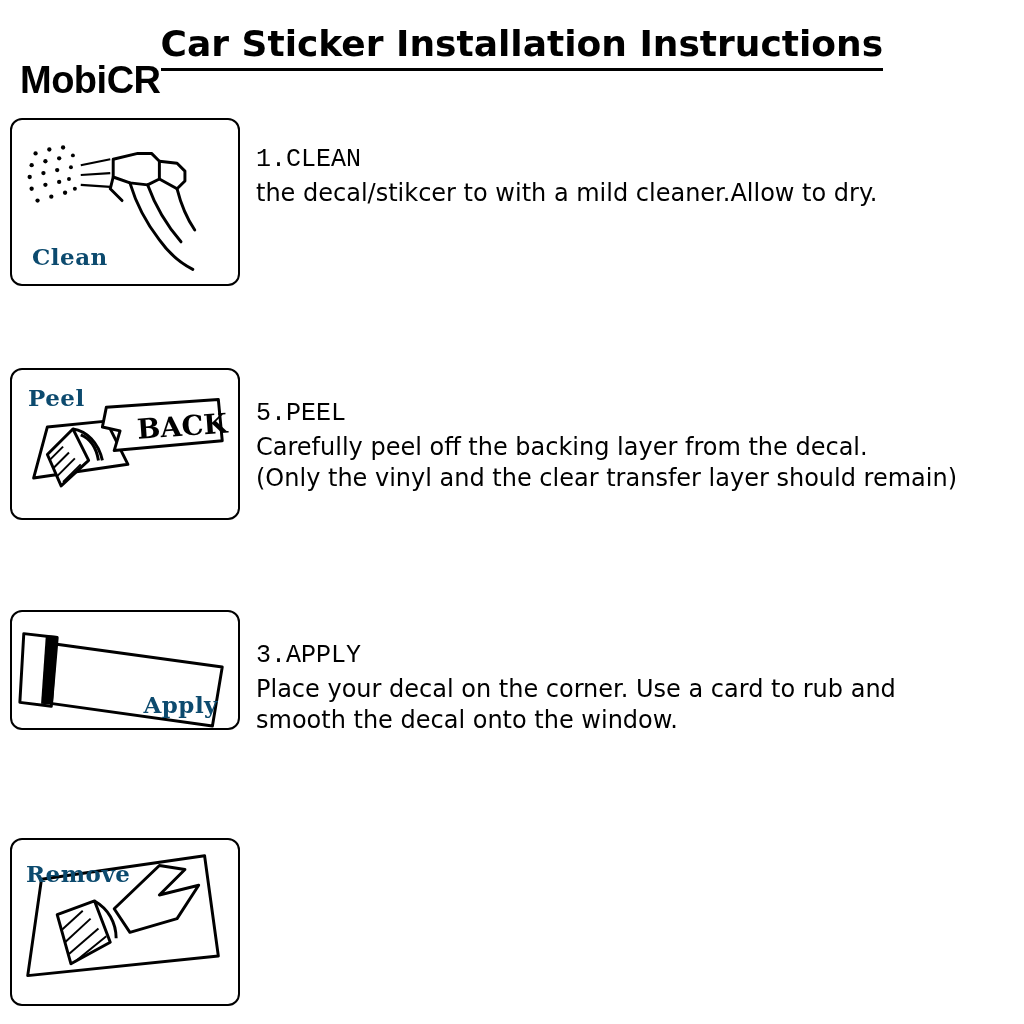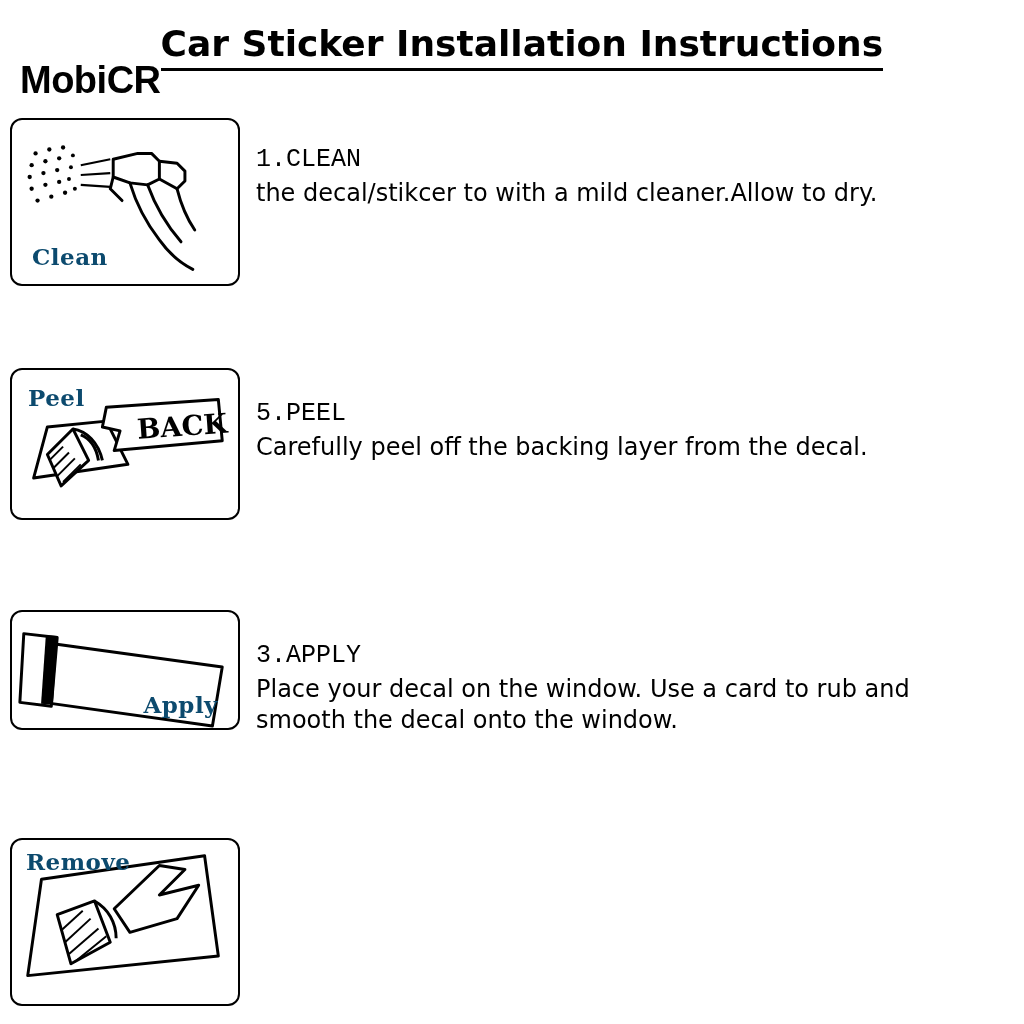--- a/index.html
+++ b/index.html
@@ -76,21 +76,21 @@
     position: absolute;
     font-family: "DejaVu Serif", serif;
     font-weight: bold;
     font-size: 23px;
     color: #0c4a6e;
     letter-spacing: 0.5px;
   }
   .cap-clean  { left: 20px; bottom: 14px; }
   .cap-peel   { left: 16px; top: 8px; margin-top: 6px; }
   .cap-apply  { right: 20px; bottom: 10px; }
-  .cap-remove { left: 14px; top: 8px; }
+  .cap-remove { left: 14px; top: 20px; }
 
   .art {
     position: absolute;
     inset: 0;
   }
 
   .text-col {
     margin-left: 16px;
     padding-top: 26px;
     flex: 1 1 auto;
@@ -195,39 +195,40 @@
       <g stroke="#000" stroke-width="3" fill="#fff" stroke-linejoin="round">
         <path d="M96 38 L210 30 L214 72 L104 82 L110 62 L92 58 Z"></path>
       </g>
       <text x="128" y="70" font-family="DejaVu Serif, serif" font-size="28" font-weight="bold" fill="#000" transform="rotate(-4 128 70)">BACK</text>
     </svg>
     <span class="cap cap-peel">Peel</span>
   </div>
   <div class="text-col">
     <p class="step-title">5.PEEL</p>
     <p class="step-line">Carefully peel off the backing layer from the decal.</p>
+    <p class="step-line">(Only the vinyl and the clear transfer layer should remain)</p>
   </div>
 </div>
 
 <div class="step" id="step-3">
   <div class="thumb">
     <svg class="art" viewBox="0 0 230 160">
       <g stroke="#000" stroke-width="3" fill="none" stroke-linejoin="round">
 
         <path d="M40 32 L214 56 L204 116 L32 92 Z" fill="#fff"></path>
 
         <path d="M12 22 L46 26 L40 96 L8 92 Z" fill="#fff"></path>
       </g>
       <rect x="32" y="24" width="12" height="70" fill="#000" transform="rotate(4 38 59)"></rect>
     </svg>
     <span class="cap cap-apply">Apply</span>
   </div>
   <div class="text-col">
     <p class="step-title">3.APPLY</p>
-    <p class="step-line">Place your decal on the window. Use a card to rub and</p>
+    <p class="step-line">Place your decal on the corner. Use a card to rub and</p>
     <p class="step-line">smooth the decal onto the window.</p>
   </div>
 </div>
 
 <div class="step" id="step-4">
   <div class="thumb">
     <svg class="art" viewBox="0 0 230 168">
       <g stroke="#000" stroke-width="3" fill="none" stroke-linejoin="round">
 
         <path d="M16 138 L30 40 L196 16 L210 118 Z" fill="#fff"></path>

